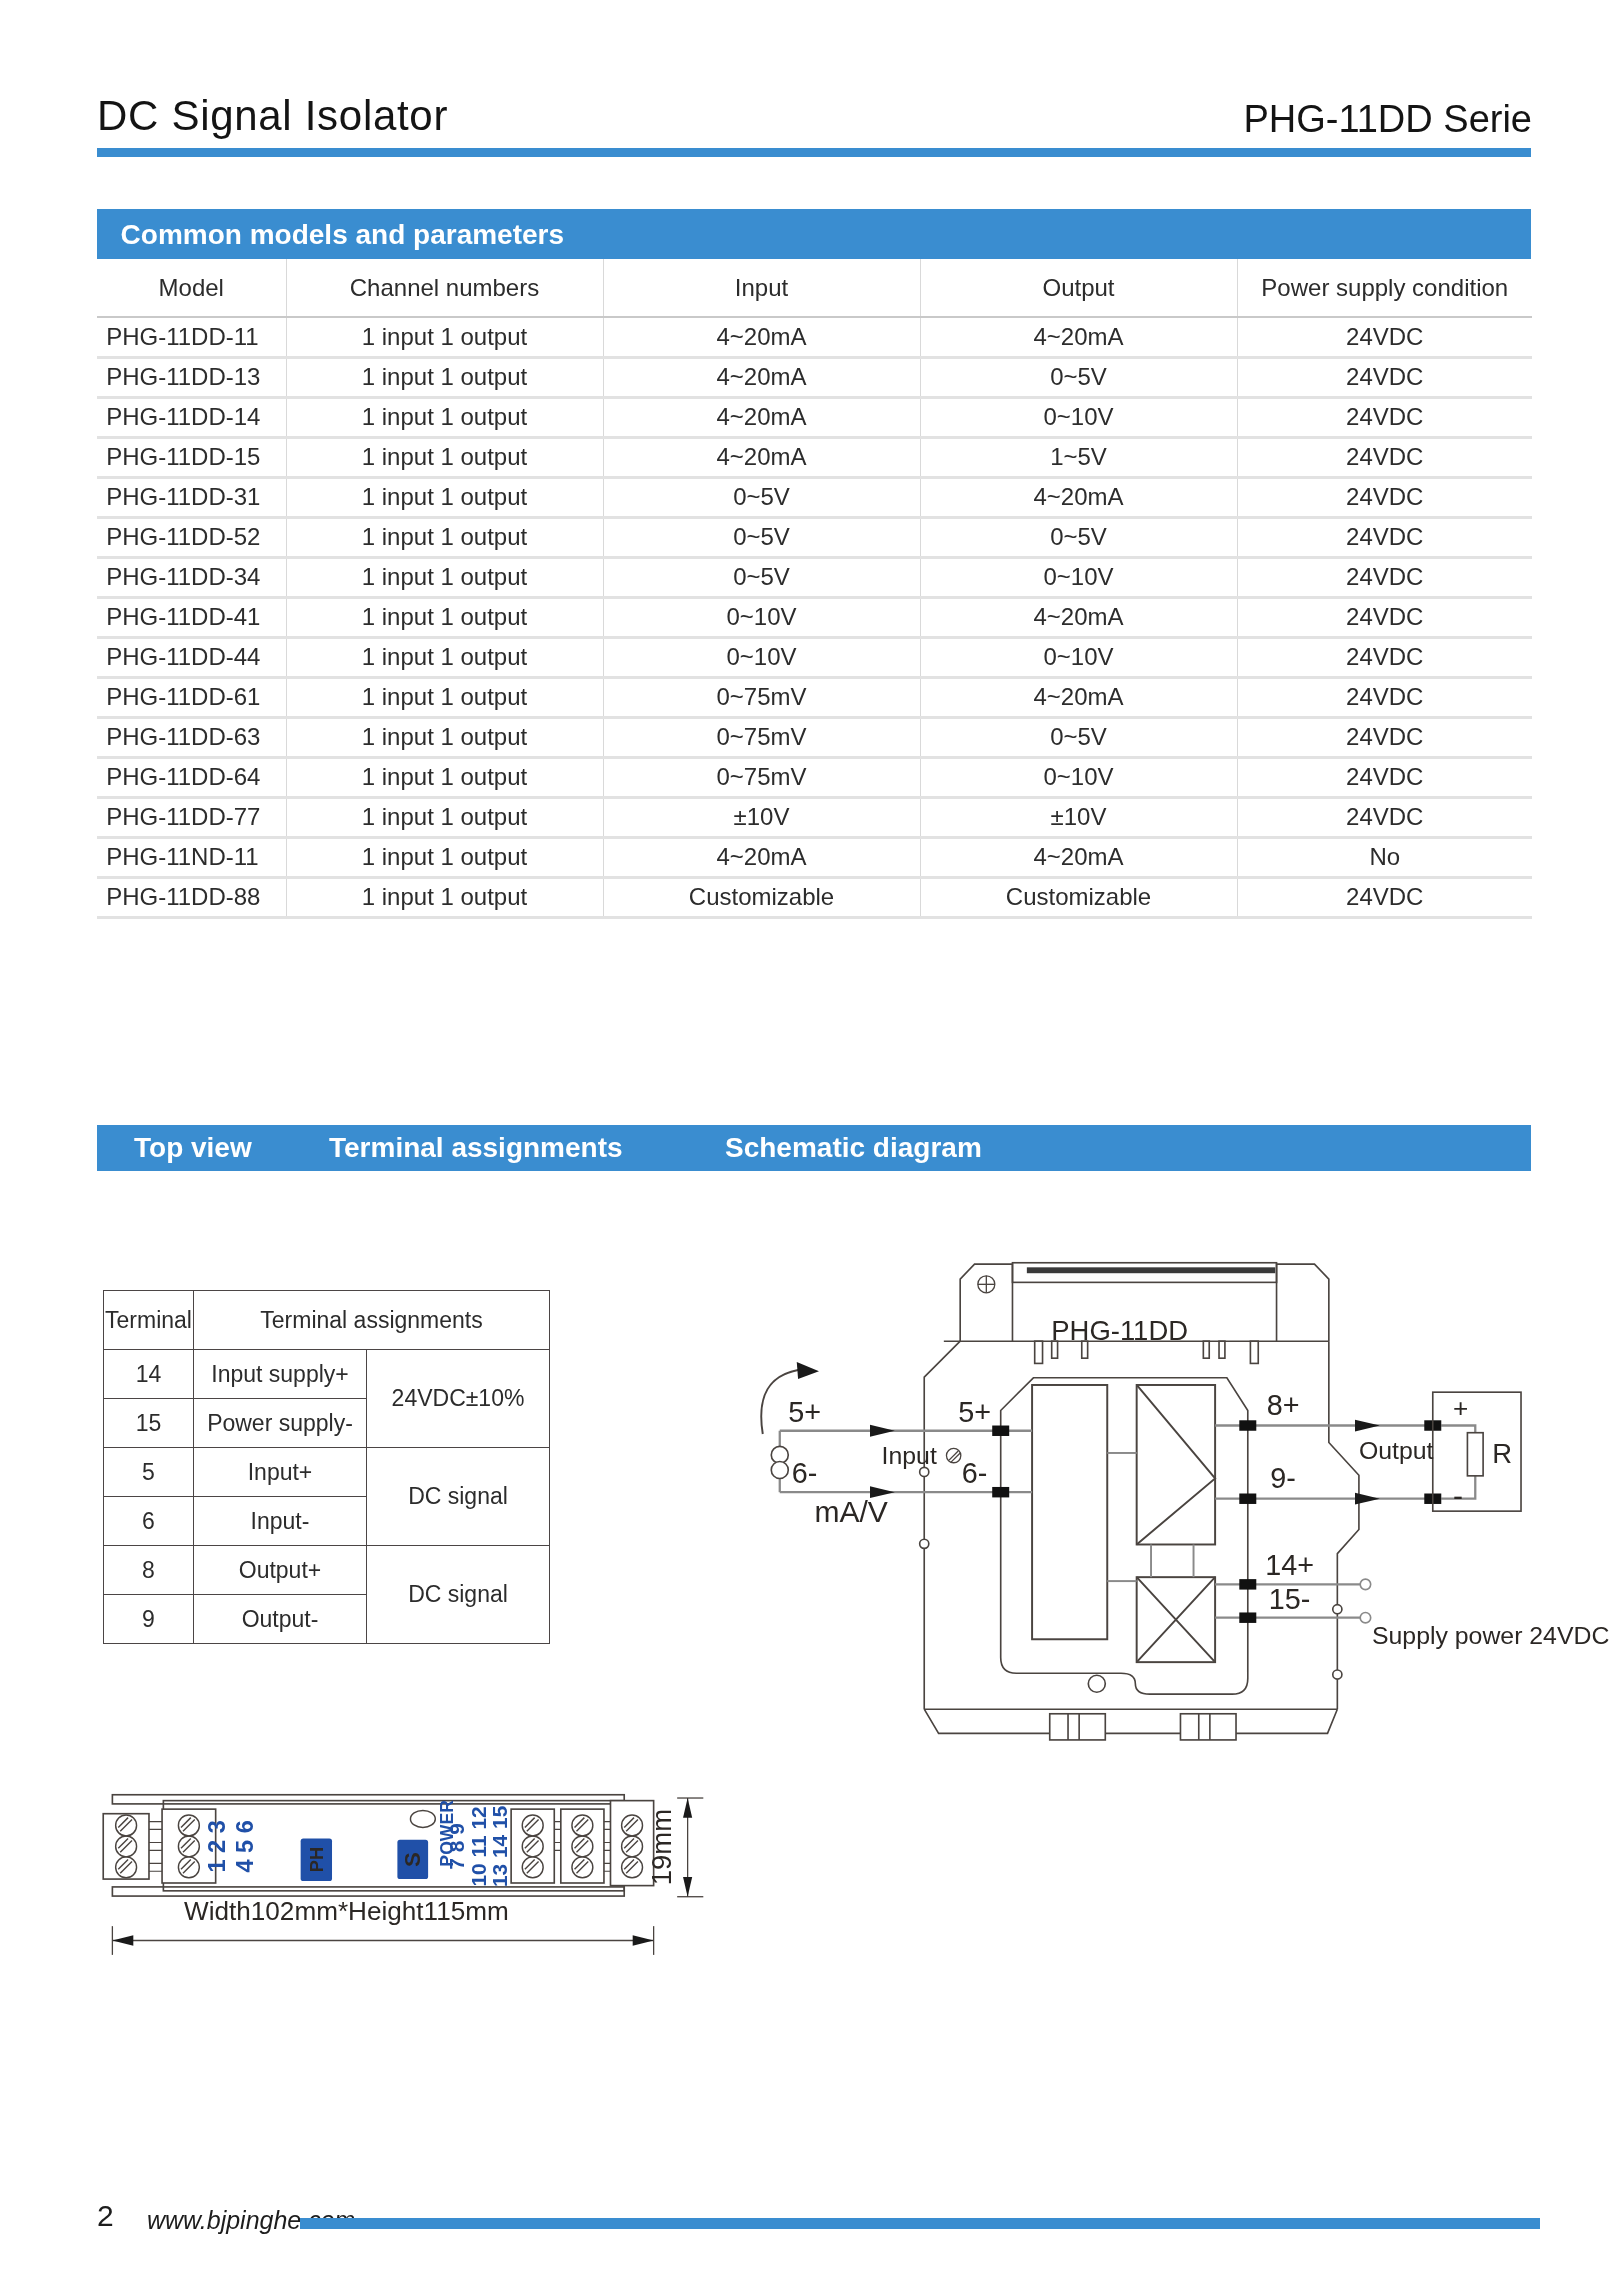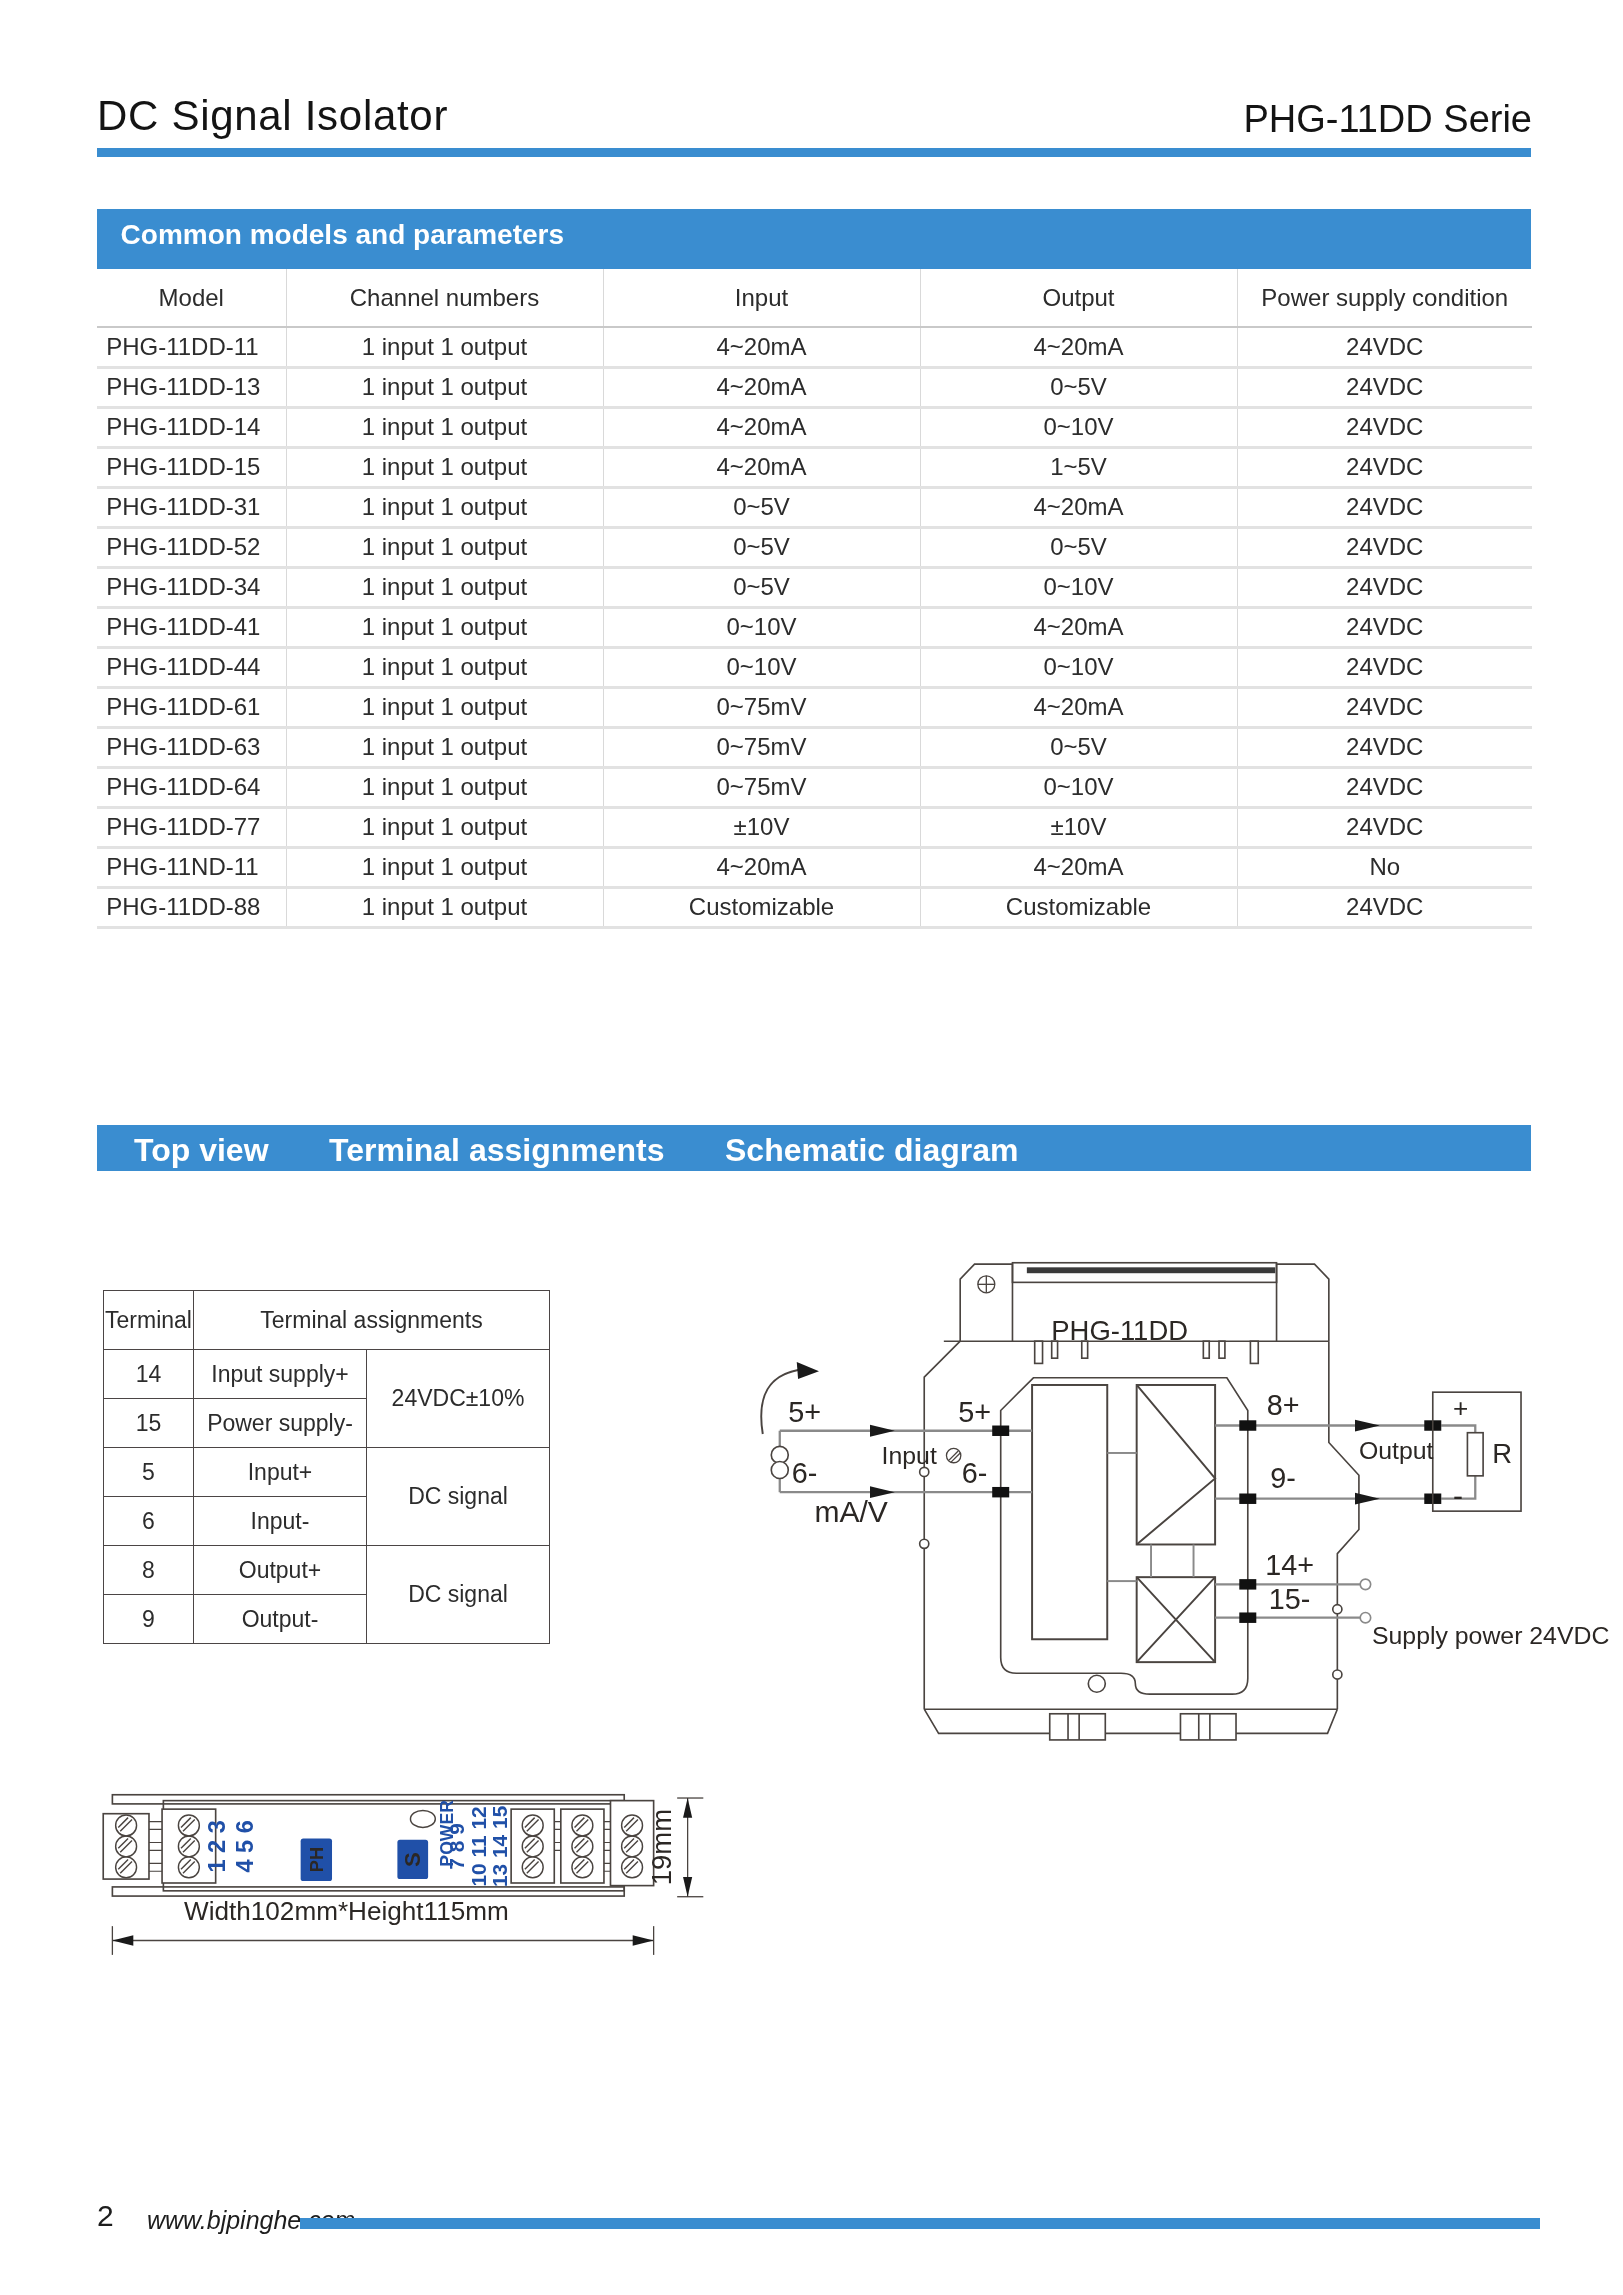--- a/index.html
+++ b/index.html
@@ -12,40 +12,40 @@
   .abs { position:absolute; }
 
   
   .hdr-title { left:97px; top:92px; font-size:42px; font-weight:500; color:#141414; letter-spacing:0.7px; }
   .hdr-series { right:92px; top:98px; font-size:38px; font-weight:500; color:#141414; }
   .hdr-rule { left:97px; top:148px; width:1434px; height:8.5px; background:#3a8dd0; }
 
   
   .models-wrap { left:97px; top:209px; width:1434px; }
   .blue-bar {
-    height:60px; background:#3a8dd0; color:#fff;
+    height:50px; background:#3a8dd0; color:#fff;
     font-size:28px; font-weight:bold; line-height:51px; padding-left:23.6px;
   }
   table.models { width:1434px; border-collapse:collapse; table-layout:fixed; font-size:24px; color:#2c2c2c; }
   table.models th {
     height:58px; font-weight:normal; text-align:center; vertical-align:middle;
     border-left:1.3px solid #d9d9d9; border-bottom:2.6px solid #c9c9c9; background:#fff;
   }
   table.models th:first-child { border-left:none; }
   table.models td {
     height:40px; text-align:center; vertical-align:middle;
     border-left:1.3px solid #d9d9d9; border-top:3.3px solid #e2e2e2;
   }
   table.models tbody tr:first-child td { border-top:none; }
   table.models tbody tr:last-child td { border-bottom:3.3px solid #e2e2e2; }
   table.models td:first-child { border-left:none; text-align:left; padding-left:9.2px; }
 
   
   .section-bar { left:97px; top:1125px; width:1434px; height:46px; background:#3a8dd0; }
-  .section-bar span { position:absolute; top:7.2px; color:#fff; font-size:32px; font-weight:bold; }
+  .section-bar span { position:absolute; top:7.2px; color:#fff; font-size:28px; font-weight:bold; }
   .tab1 { left:37px; } .tab2 { left:232px; } .tab3 { left:628px; }
 
   
   .tt-wrap { left:103px; top:1290px; }
   table.tterm { border-collapse:collapse; table-layout:fixed; font-size:23px; color:#2c2c2c; background:#fff; }
   table.tterm th, table.tterm td {
     border:1.3px solid #4b4545; text-align:center; vertical-align:middle; font-weight:normal;
   }
   table.tterm th { height:59px; }
   table.tterm td { height:49px; }

